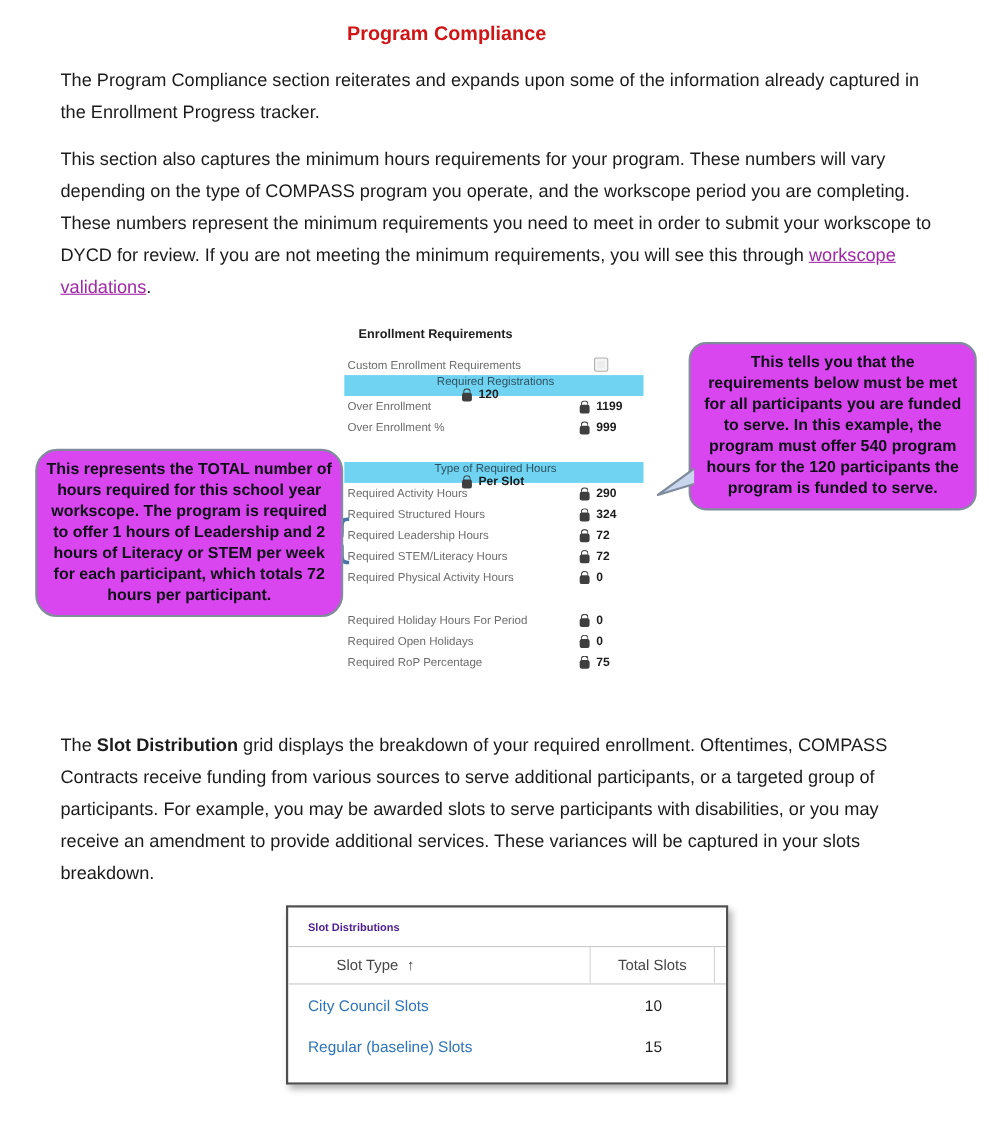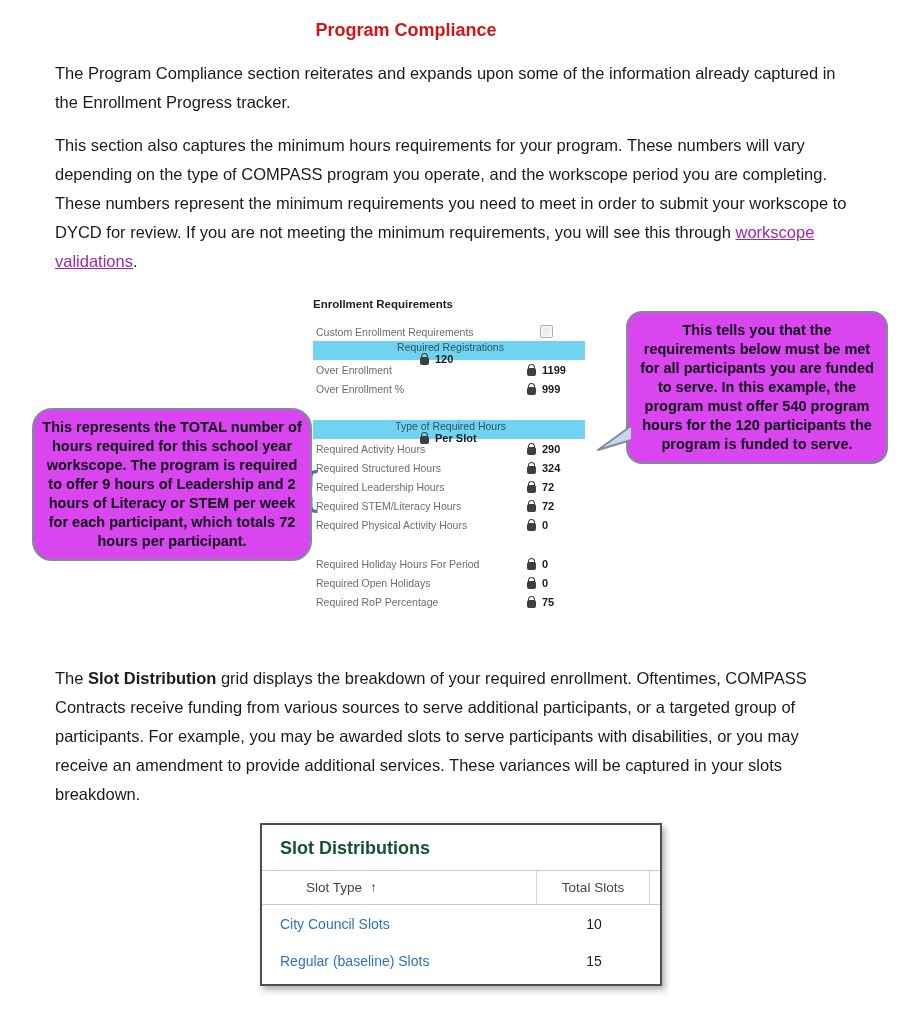--- a/index.html
+++ b/index.html
@@ -16,21 +16,21 @@
   }
   .para{left:55px;width:795px;font-size:16.5px;line-height:29px;color:#1b1b1b;}
   #p1{top:59px;}
   #p2{top:131px;}
   #p3{top:664px;}
   .link{color:#a127a8;text-decoration:underline;cursor:pointer;}
   .bold{font-weight:bold;}
 
   
   #enr{left:313px;top:298px;width:272px;font-size:10.5px;}
-  .enr-h{font-size:11.5px;font-weight:bold;color:#1f1f1f;height:16px;margin-bottom:8px;}
+  .enr-h{font-size:11.5px;font-weight:bold;color:#1f1f1f;height:16px;margin-bottom:8px;margin-left:13px;}
   .row{height:19px;display:flex;align-items:center;}
   .row .lbl{flex:1;color:#6d6d6d;padding-left:3px;white-space:nowrap;}
   .vcell{width:58px;display:flex;align-items:center;flex:none;}
   .val{font-weight:bold;color:#1c1c1c;font-size:11px;margin-left:6px;white-space:nowrap;}
   .hl{background:#70d3f1;flex-direction:column;}
   .hl .lbl{color:#2f5260;}
   .gapA{height:22px;}
   .gapB{height:20px;}
 
   .lock{position:relative;width:9px;height:8px;background:#3f3f3f;border-radius:2px;margin-top:4px;flex:none;}
@@ -56,21 +56,21 @@
   #brace{
     left:296px;top:466px;font-size:46px;line-height:46px;color:#4a74a8;
     transform:scaleX(.75);font-family:"DejaVu Sans", sans-serif;
   }
 
   
   #slots{
     left:260px;top:823px;width:402px;height:163px;background:#fff;
     border:2px solid #4f4f4f;box-shadow:3px 4px 6px rgba(0,0,0,.3);box-sizing:border-box;
   }
-  .sl-title{margin:13px 0 0 18px;font-size:18px;font-weight:bold;color:#14532d;}
+  .sl-title{margin:13px 0 0 18px;font-size:10px;font-weight:bold;color:#4c1d95;}
   .sl-head{
     margin-top:11px;height:33px;border-top:1px solid #c9c9c9;border-bottom:1px solid #c9c9c9;
     display:flex;align-items:center;color:#454545;font-size:13.5px;
   }
   .sl-head .c1{flex:1;padding-left:44px;cursor:pointer;}
   .sl-head .c2{
     width:112px;text-align:center;border-left:1px solid #d4d4d4;border-right:1px solid #d4d4d4;
     margin-right:10px;height:100%;line-height:33px;cursor:pointer;
   }
   .sort{margin-left:8px;}
@@ -198,21 +198,21 @@
     <span class="vcell">
         <span class="lock"></span>
       <span class="val">75</span>
       </span>
   </div>
 </div>
 
 <div class="abs" id="brace">{</div>
 
 <div class="bubble" id="bubL">
-  <span>This represents the TOTAL number of hours required for this school year workscope. The program is required to offer 9 hours of Leadership and 2 hours of Literacy or STEM per week for each participant, which totals 72 hours per participant.</span>
+  <span>This represents the TOTAL number of hours required for this school year workscope. The program is required to offer 1 hours of Leadership and 2 hours of Literacy or STEM per week for each participant, which totals 72 hours per participant.</span>
 </div>
 
 <div class="bubble" id="bubR">
   <svg class="tail" width="36" height="28" viewBox="0 0 36 28">
     <path d="M34 1 L1 25 L34 15" fill="#c9d6ee" stroke="#808b9c" stroke-width="2" stroke-linejoin="round"></path>
   </svg>
   <span>This tells you that the requirements below must be met for all participants you are funded to serve. In this example, the program must offer 540 program hours for the 120 participants the program is funded to serve.</span>
 </div>
 
 <div class="abs para" id="p3">

